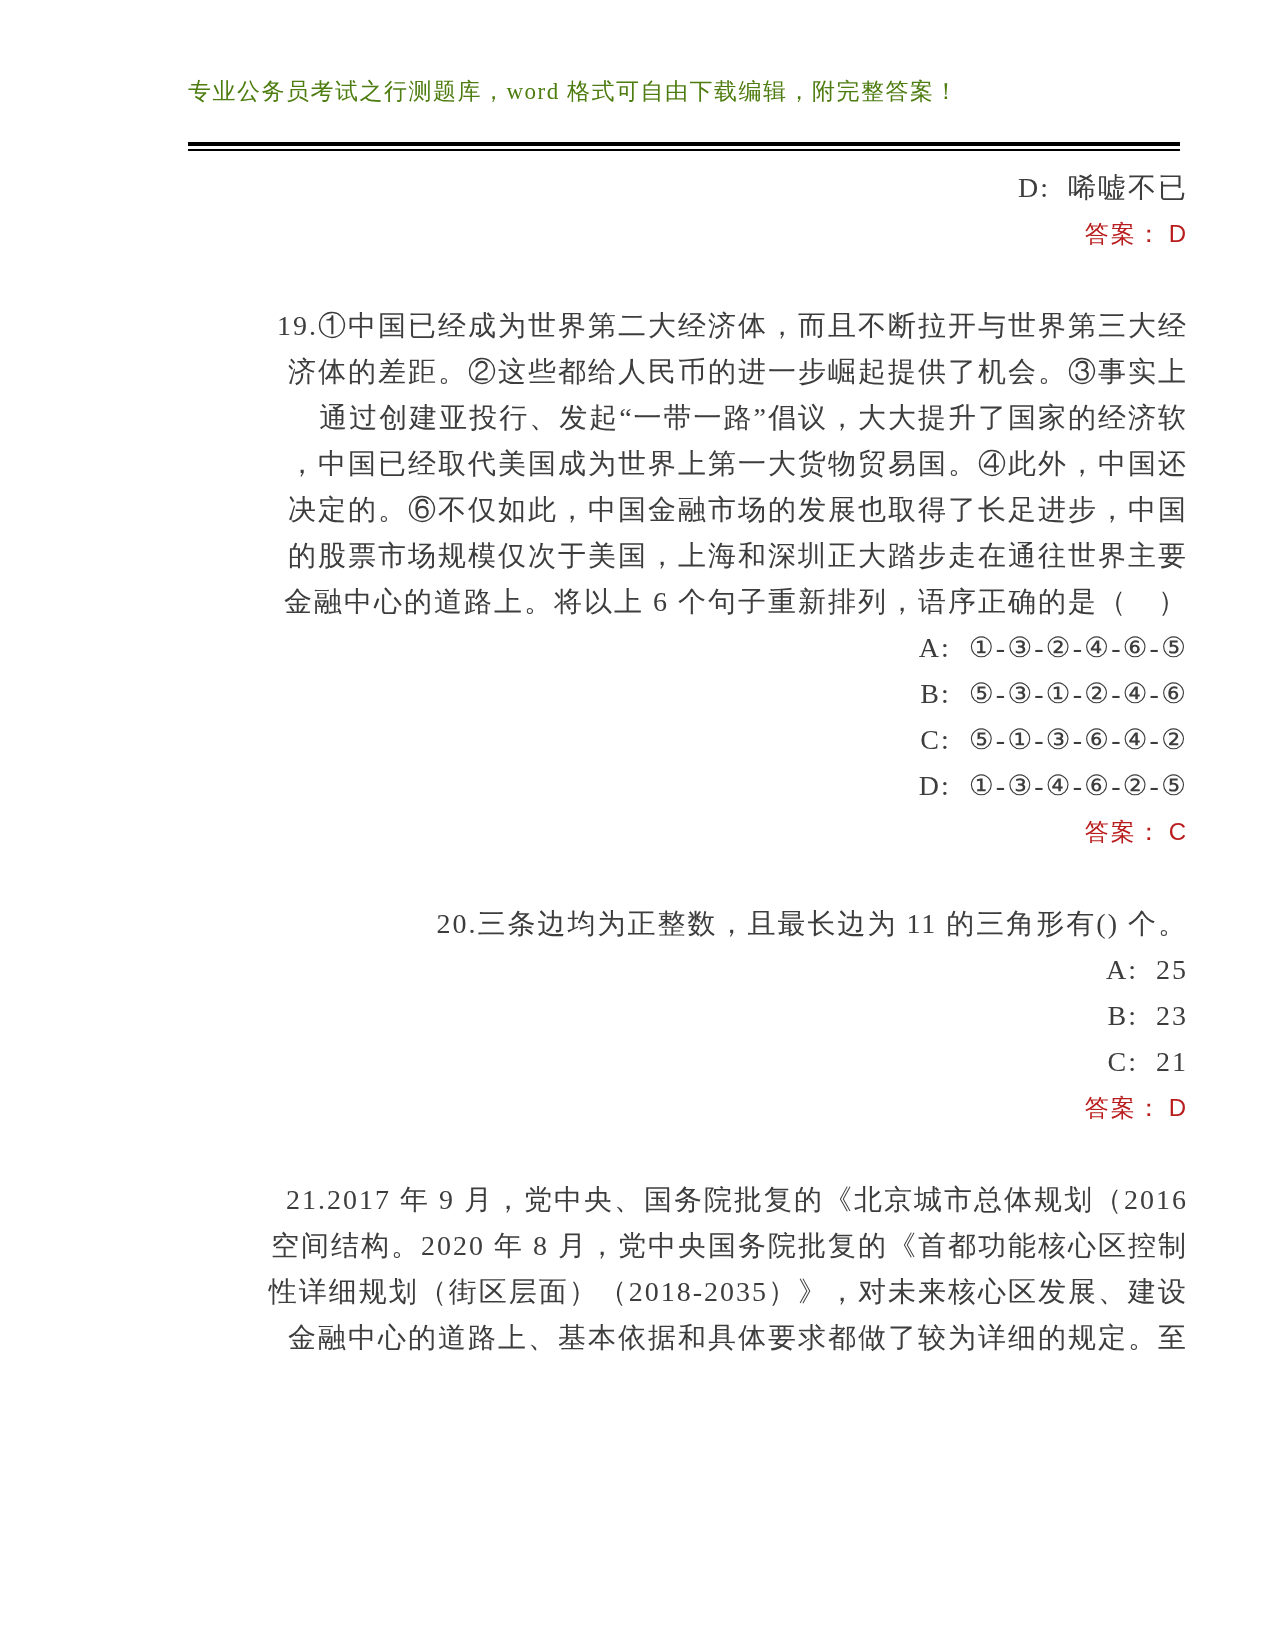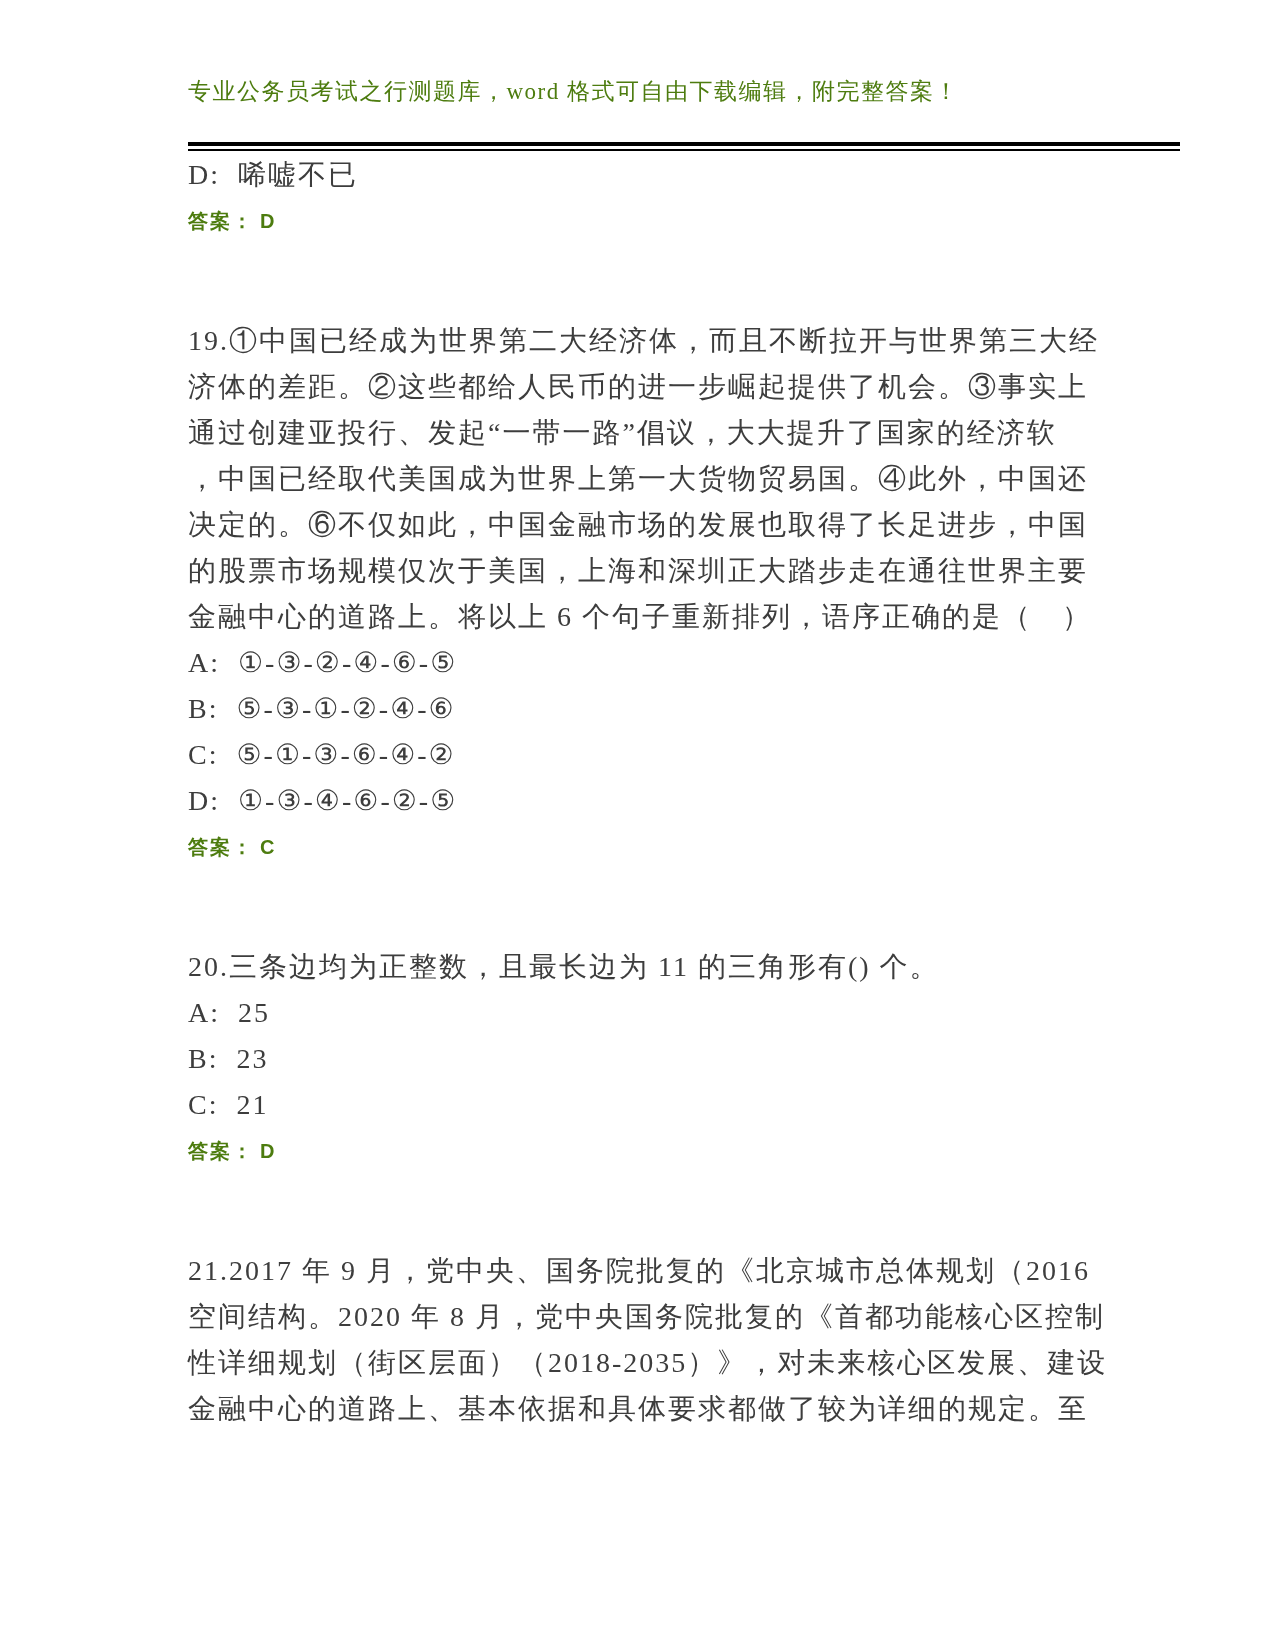--- a/index.html
+++ b/index.html
@@ -32,45 +32,46 @@
     left: 188px;
     top: 142px;
     width: 992px;
     height: 3px;
     border-top: 4px solid #000;
     border-bottom: 2px solid #000;
   }
   .content {
     position: absolute;
     left: 188px;
-    top: 152px;
+    top: 165px;
     width: 1000px;
+    text-align: right;
   }
   .block + .block {
-    margin-top: 74px;
+    margin-top: 46px;
   }
   .line,
   .option-row {
     height: 46px;
     line-height: 46px;
     font-size: 28px;
     color: #3d3d3d;
     letter-spacing: 2px;
     white-space: nowrap;
   }
   .option-row .opt-text {
     margin-left: 18px;
   }
   .answer-line {
     height: 46px;
     line-height: 46px;
-    font-size: 20px;
+    font-size: 24px;
     font-family: "Liberation Sans", "DejaVu Sans", sans-serif;
-    font-weight: 700;
-    color: #4d7c0f;
+    font-weight: 400;
+    color: #b91c1c;
     letter-spacing: 2px;
     white-space: nowrap;
   }
   .answer-line .ans-val {
     margin-left: 6px;
   }
 </style>
 </head>
 <body>
 

